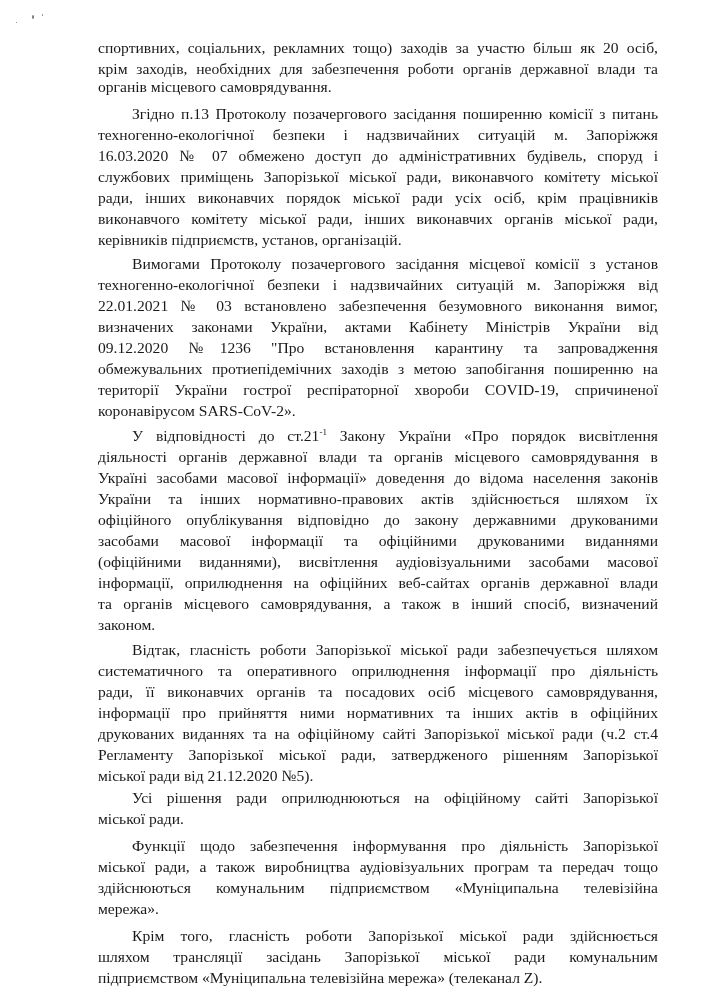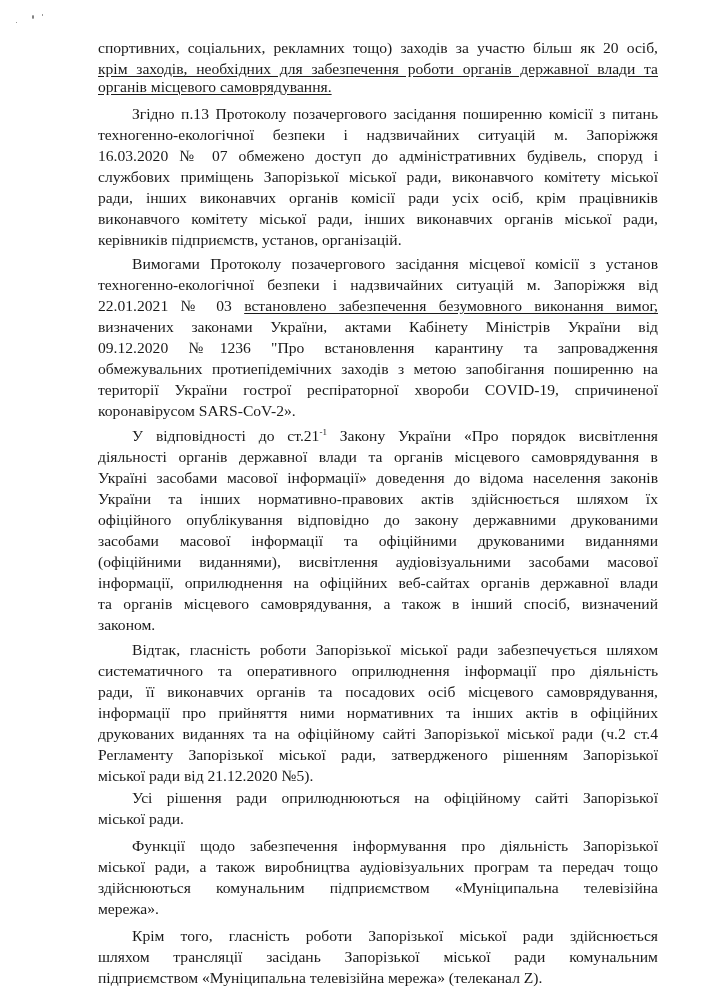--- a/index.html
+++ b/index.html
@@ -17,42 +17,42 @@
     line-height: 21.2px;
   }
   .ln {
     position: absolute; left: 0; width: 560px;
     white-space: nowrap;
     text-align: justify;
     text-align-last: justify;
   }
   .ln.last { text-align-last: left; }
   .ln.ind { padding-left: 34px; width: 526px; }
-  .u { text-decoration: underline; text-underline-offset: 2px; }
+  .u { text-underline-offset: 2px; }
   sup { font-size: 9px; line-height: 0; vertical-align: 6px; }
   .speck { position: absolute; background: #777; border-radius: 50%; }
 </style>
 </head>
 <body>
 
 <div class="speck" style="left:32px;top:15px;width:2px;height:4px;"></div>
 <div class="speck" style="left:42px;top:14px;width:1px;height:2px;"></div>
 <div class="speck" style="left:16px;top:22px;width:1px;height:1px;"></div>
 
 <div class="page">
 
   <div class="ln" style="top:37px">спортивних, соціальних, рекламних тощо) заходів за участю більш як 20 осіб,</div>
   <div class="ln u" style="top:58px">крім заходів, необхідних для забезпечення роботи органів державної влади та</div>
   <div class="ln last" style="top:76px"><span class="u">органів місцевого самоврядування.</span></div>
 
   <div class="ln ind" style="top:103px">Згідно п.13 Протоколу позачергового засідання поширенню комісії з питань</div>
   <div class="ln" style="top:124px">техногенно-екологічної безпеки і надзвичайних ситуацій м. Запоріжжя</div>
   <div class="ln" style="top:145px">16.03.2020 № 07 обмежено доступ до адміністративних будівель, споруд і</div>
   <div class="ln" style="top:166px">службових приміщень Запорізької міської ради, виконавчого комітету міської</div>
-  <div class="ln" style="top:187px">ради, інших виконавчих органів комісії ради усіх осіб, крім працівників</div>
+  <div class="ln" style="top:187px">ради, інших виконавчих порядок міської ради усіх осіб, крім працівників</div>
   <div class="ln" style="top:208px">виконавчого комітету міської ради, інших виконавчих органів міської ради,</div>
   <div class="ln last" style="top:229px">керівників підприємств, установ, організацій.</div>
 
   <div class="ln ind" style="top:253px">Вимогами Протоколу позачергового засідання місцевої комісії з установ</div>
   <div class="ln" style="top:274px">техногенно-екологічної безпеки і надзвичайних ситуацій м. Запоріжжя від</div>
   <div class="ln" style="top:295px"><span>22.01.2021 № 03 </span><span class="u">встановлено забезпечення  безумовного виконання вимог,</span></div>
   <div class="ln" style="top:316px">визначених  законами України, актами Кабінету Міністрів України від</div>
   <div class="ln" style="top:337px">09.12.2020 №1236 "Про встановлення карантину та запровадження</div>
   <div class="ln" style="top:358px">обмежувальних протиепідемічних заходів з метою запобігання поширенню на</div>
   <div class="ln" style="top:379px">території України гострої респіраторної хвороби COVID-19, спричиненої</div>

